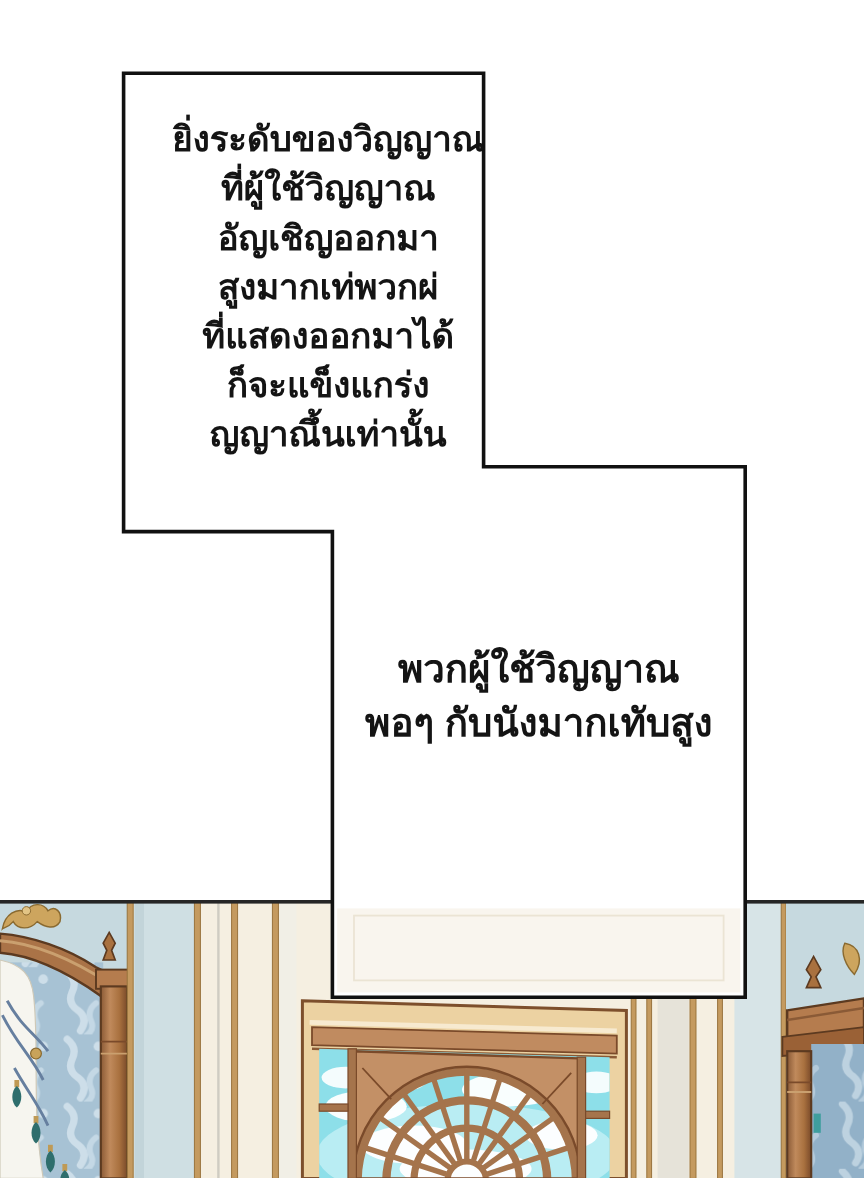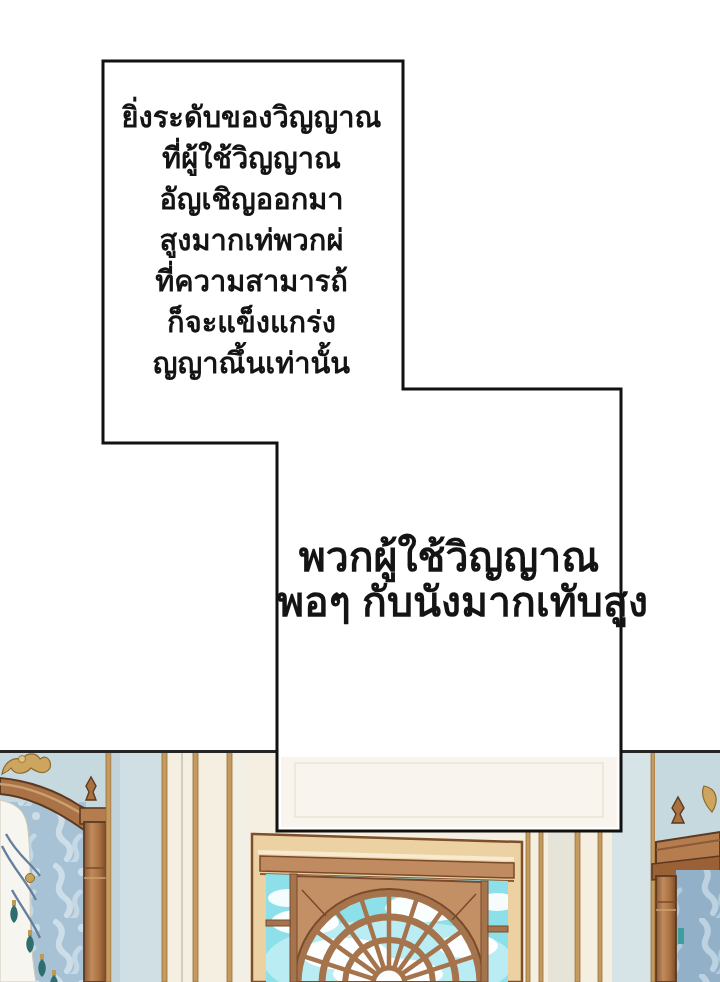--- a/index.html
+++ b/index.html
@@ -7,22 +7,22 @@
     position:relative;width:720px;height:982px;background:#ffffff;overflow:hidden;
     font-family:"Liberation Sans", sans-serif;
   }
   .artwork{position:absolute;left:0;top:750px;width:720px;height:232px;z-index:1;display:block;}
   .panel-overlay{position:absolute;left:0;top:0;width:720px;height:982px;z-index:2;display:block;}
   .narr{
     position:absolute;z-index:3;font-weight:700;color:#141414;text-align:center;
     font-family:"Liberation Sans", sans-serif;
   }
   .narr div{white-space:nowrap;}
-  #t1{left:103px;top:61px;width:297px;padding-top:36px;font-size:29px;line-height:41px;}
-  #t2{left:277px;top:389px;width:344px;padding-top:146px;font-size:41px;line-height:45px;}
+  #t1{left:103px;top:61px;width:297px;padding-top:36px;font-size:29px;line-height:41px;padding-left:22px;}
+  #t2{left:277px;top:389px;width:344px;padding-top:146px;font-size:32px;line-height:45px;}
 </style>
 </head>
 <body>
 
 <div class="canvas">
 
   <svg class="artwork" viewBox="0 0 720 232" preserveAspectRatio="none" shape-rendering="auto">
     <defs>
       <linearGradient id="woodV" x1="0" y1="0" x2="1" y2="0">
         <stop offset="0" stop-color="#8a5a36"></stop>
@@ -189,21 +189,21 @@
     <path d="M103,61 H403 V389 H621 V831 H277 V443 H103 Z" fill="#ffffff" stroke="#111111" stroke-width="3" stroke-linejoin="miter"></path>
     <rect x="281" y="757" width="336" height="70" fill="#f3ecdd" opacity="0.5"></rect>
     <rect x="295" y="763" width="308" height="54" fill="none" stroke="#e6ddc9" stroke-width="1.5" opacity="0.7"></rect>
   </svg>
 
   <div class="narr" id="t1">
     <div>ยิ่งระดับของวิญญาณ</div>
     <div>ที่ผู้ใช้วิญญาณ</div>
     <div>อัญเชิญออกมา</div>
     <div>สูงมากเท่พวกผ่</div>
-    <div>ที่ความสามารถ้</div>
+    <div>ที่แสดงออกมาได้</div>
     <div>ก็จะแข็งแกร่ง</div>
     <div>ญญาณึ้นเท่านั้น</div>
   </div>
 
   <div class="narr" id="t2">
     <div>พวกผู้ใช้วิญญาณ</div>
     <div>พอๆ กับนังมากเทับสูง</div>
   </div>
 
 </div>

